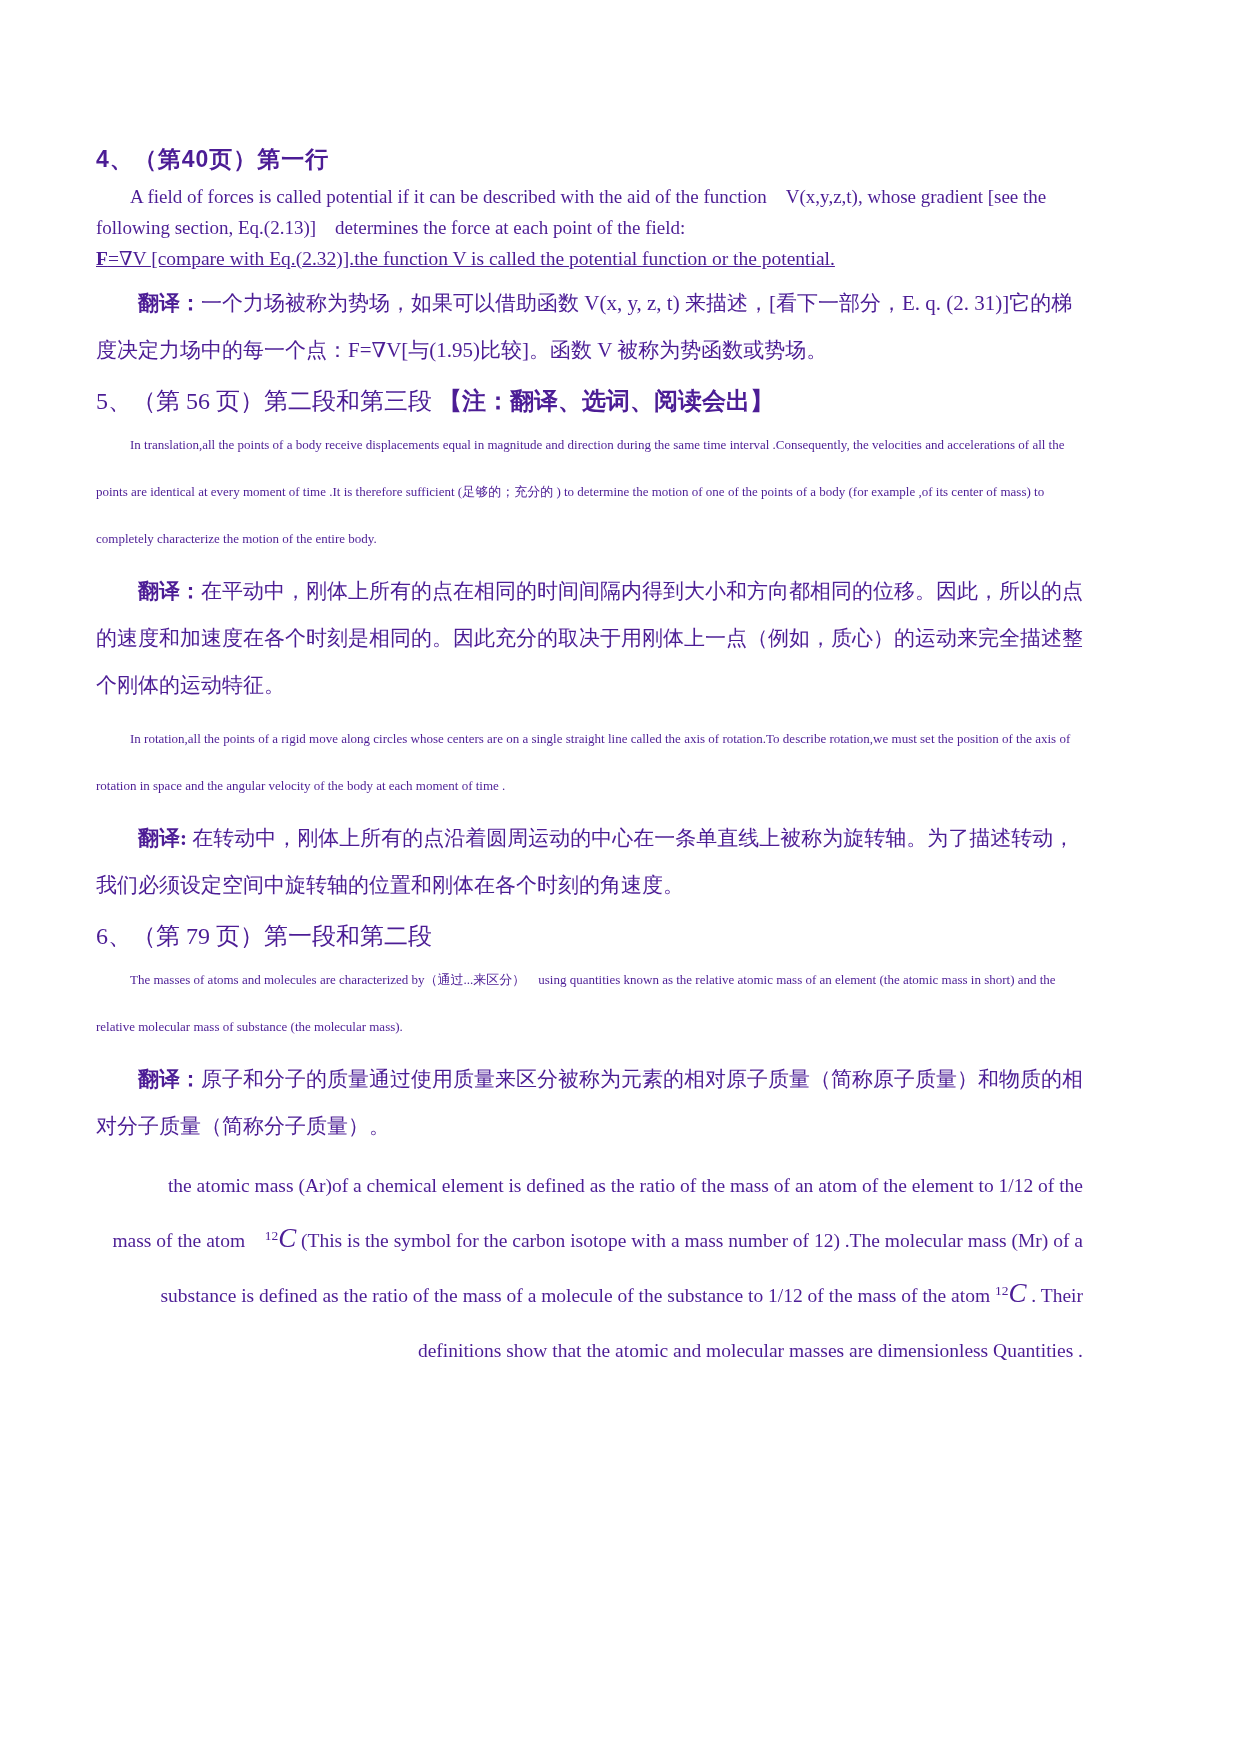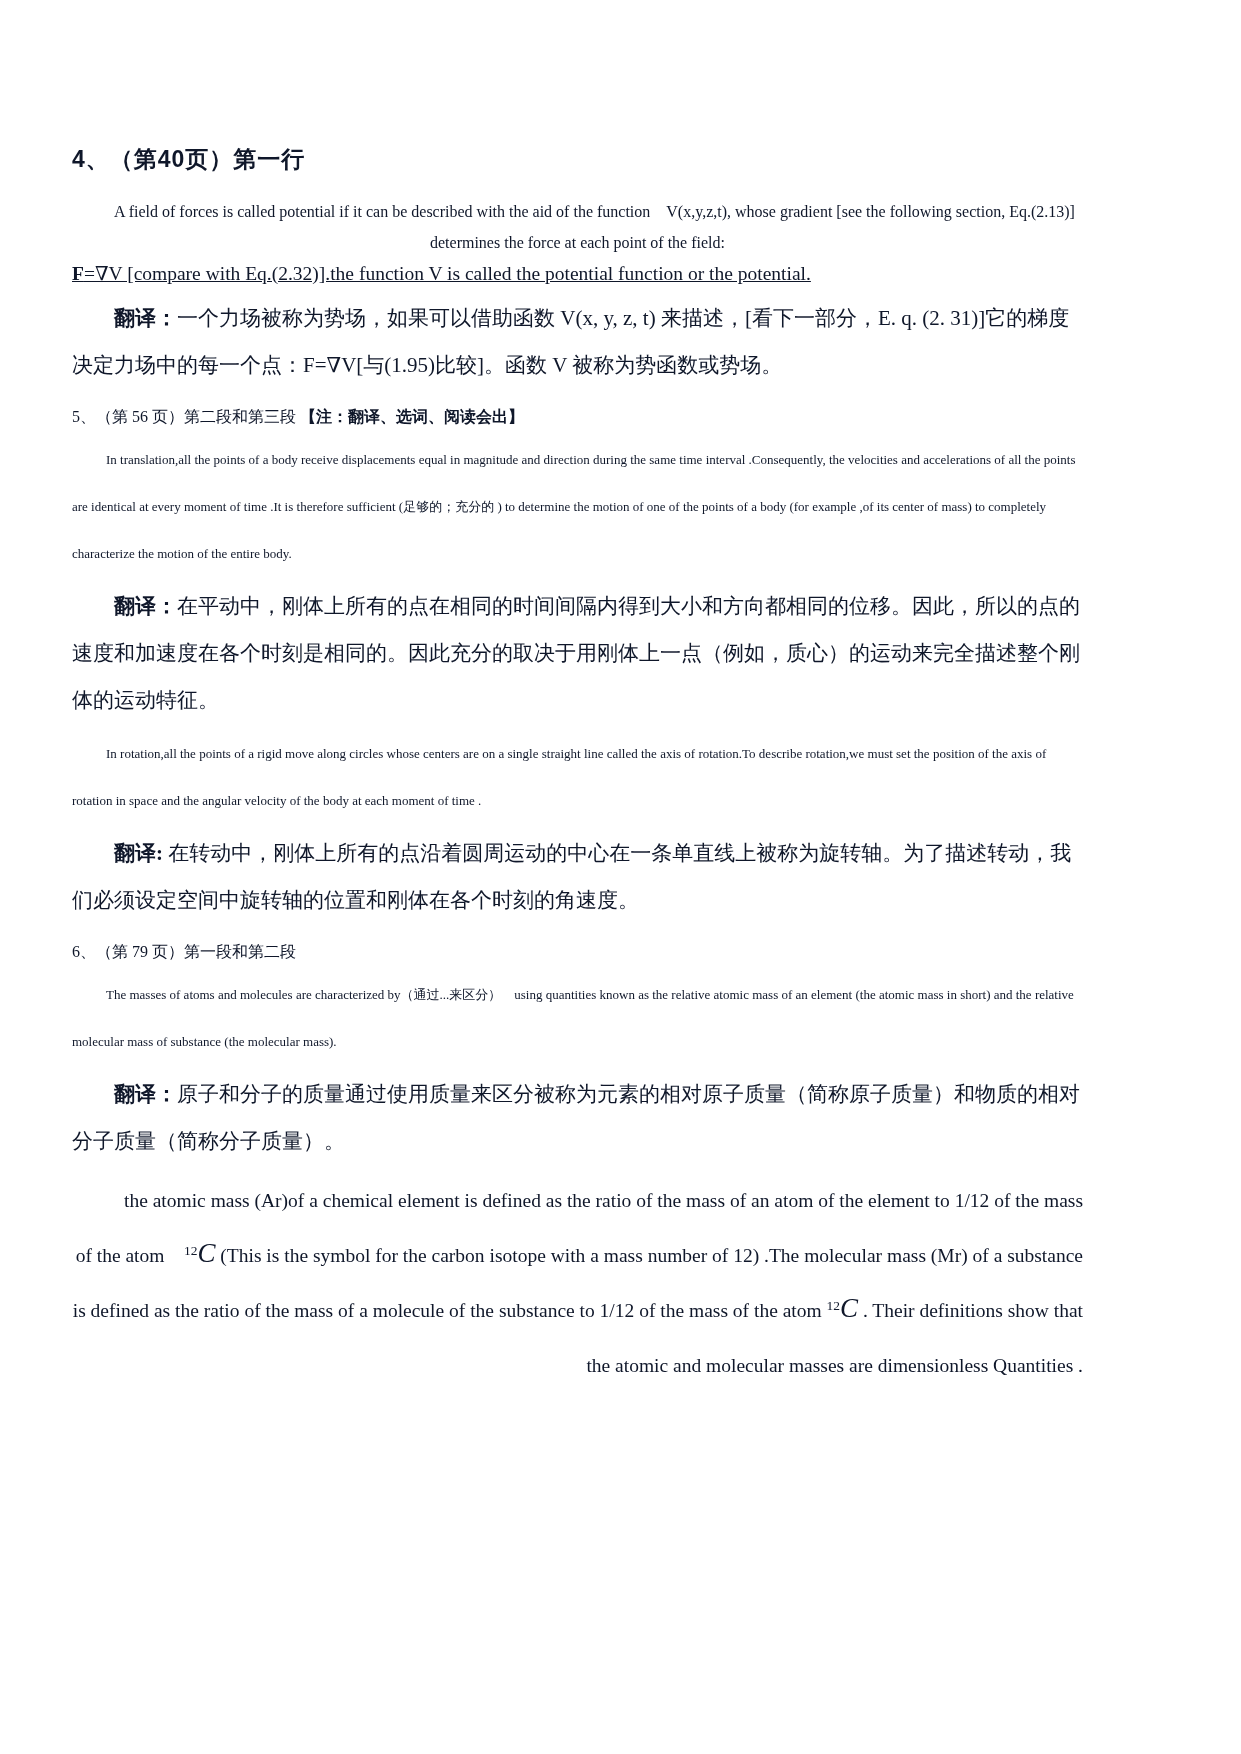--- a/index.html
+++ b/index.html
@@ -2,46 +2,45 @@
 <html><head>
 <meta charset="utf-8">
 <style>
   html, body { margin: 0; padding: 0; background: #ffffff; }
   .page {
     width: 1241px;
     height: 1390px;
     margin: 0 auto;
     background: #ffffff;
     box-sizing: border-box;
-    padding: 146px 158px 0 72px;
-    color: #0f172a;
+    padding: 146px 158px 0 96px;
+    color: #4c1d95;
     font-family: "Liberation Serif", "DejaVu Serif", serif;
     overflow: hidden;
   }
   section { margin: 0; padding: 0; }
   .h-bold {
     font-family: "Liberation Sans", "DejaVu Sans", sans-serif;
     font-weight: bold;
     font-size: 23px;
     line-height: 27px;
     margin: 0;
     letter-spacing: 1px;
   }
   .h-plain {
     font-weight: normal;
-    font-size: 16px;
+    font-size: 24px;
     line-height: 27px;
     margin: 14px 0 0 0;
   }
   .en-tight {
-    font-size: 16px;
+    font-size: 19px;
     line-height: 31px;
-    margin: 23px 0 0 0;
+    margin: 8px 0 0 0;
     text-indent: 34px;
-    text-align: center;
   }
   .eq-line {
     font-size: 19.5px;
     line-height: 31px;
     margin: 0;
     text-decoration: underline;
   }
   .en {
     font-size: 13px;
     line-height: 47px;

